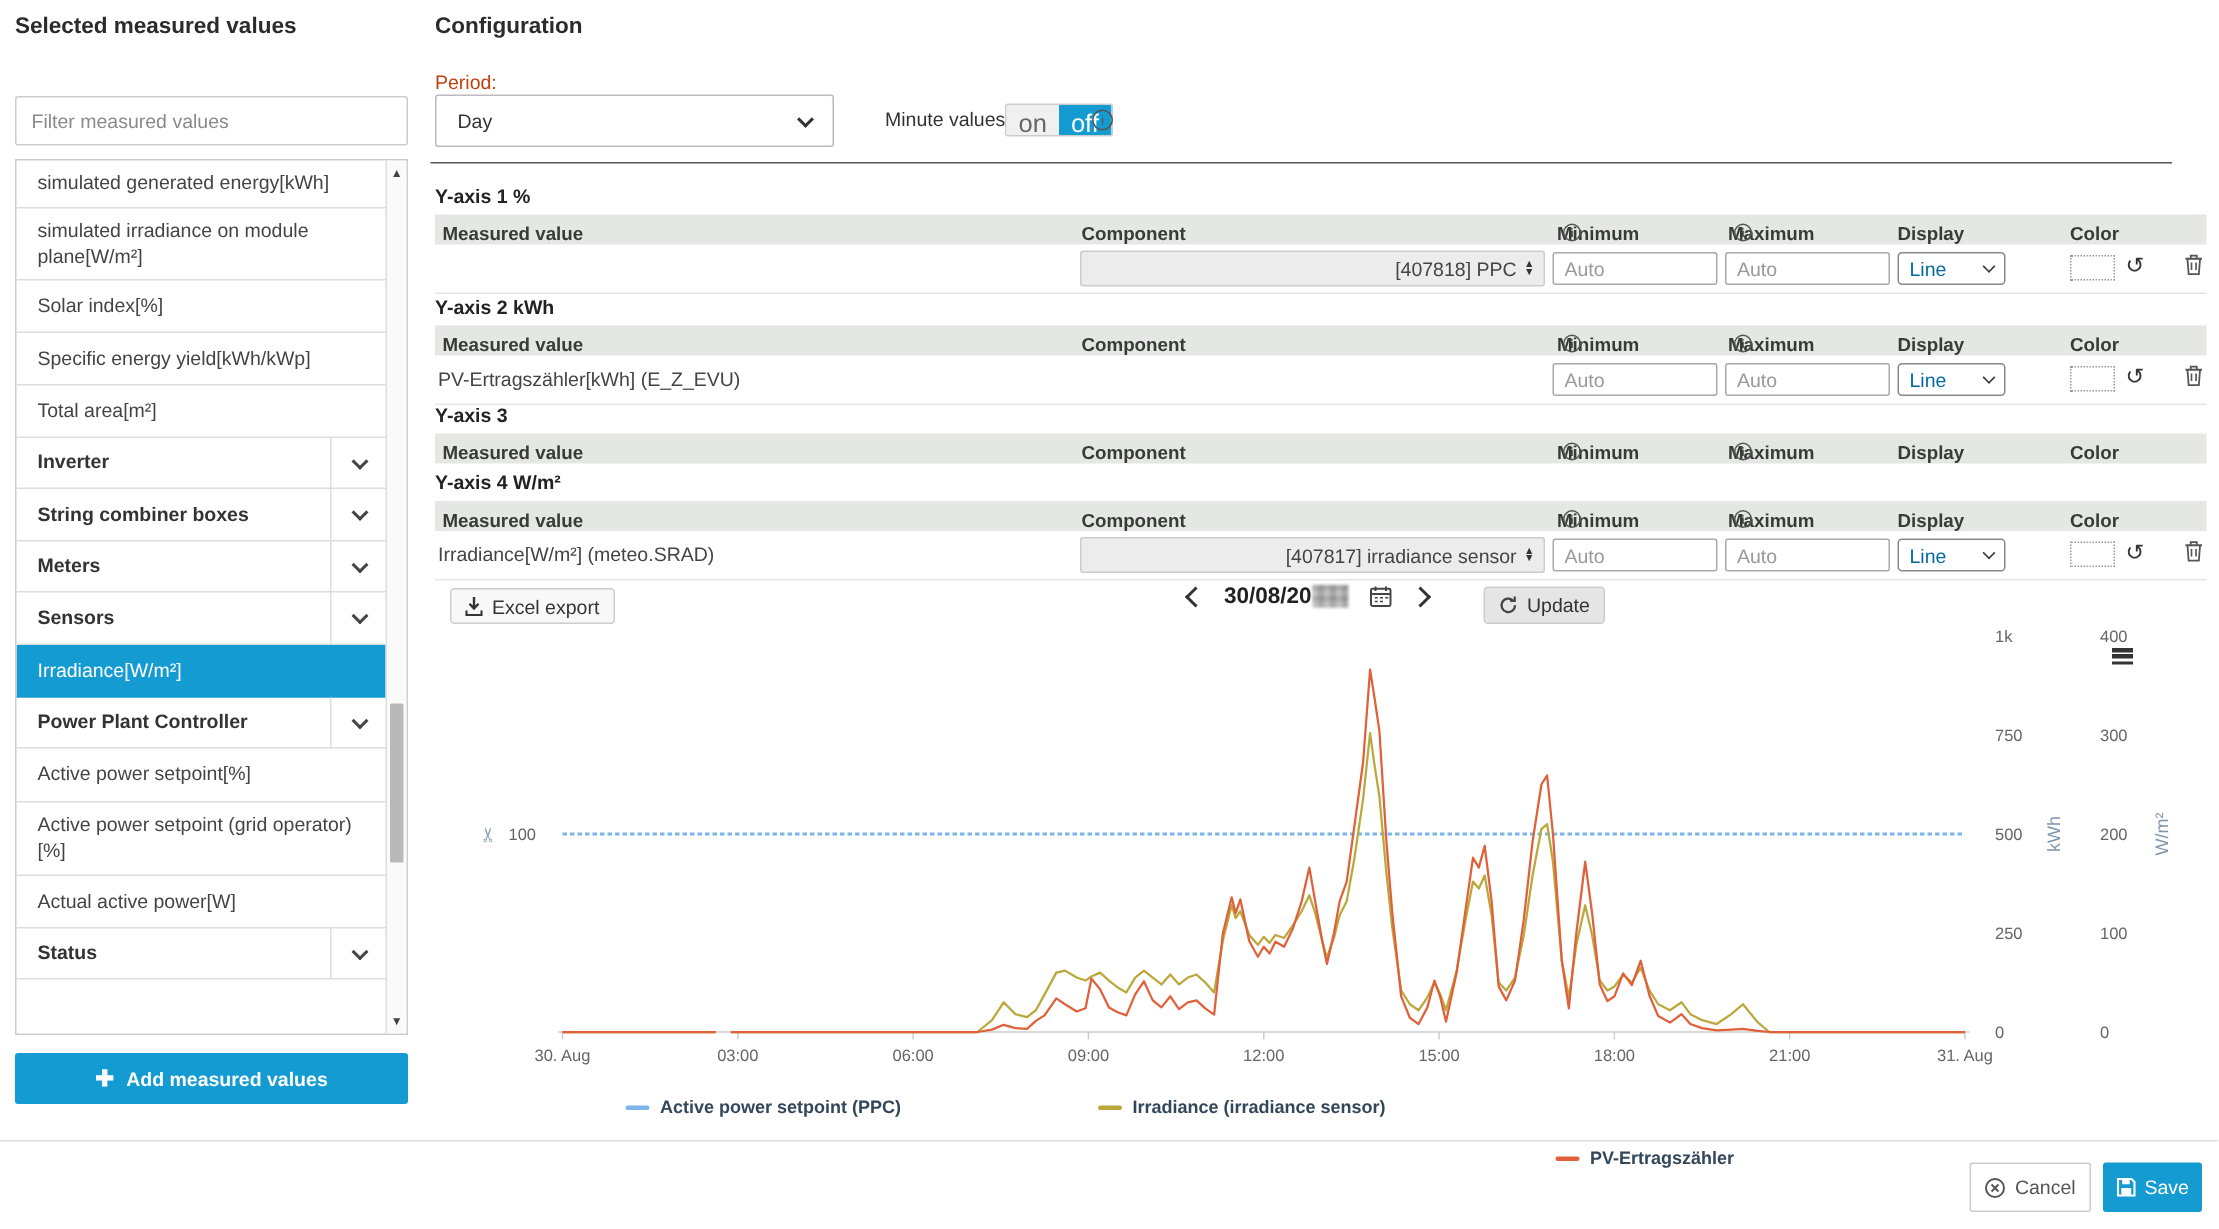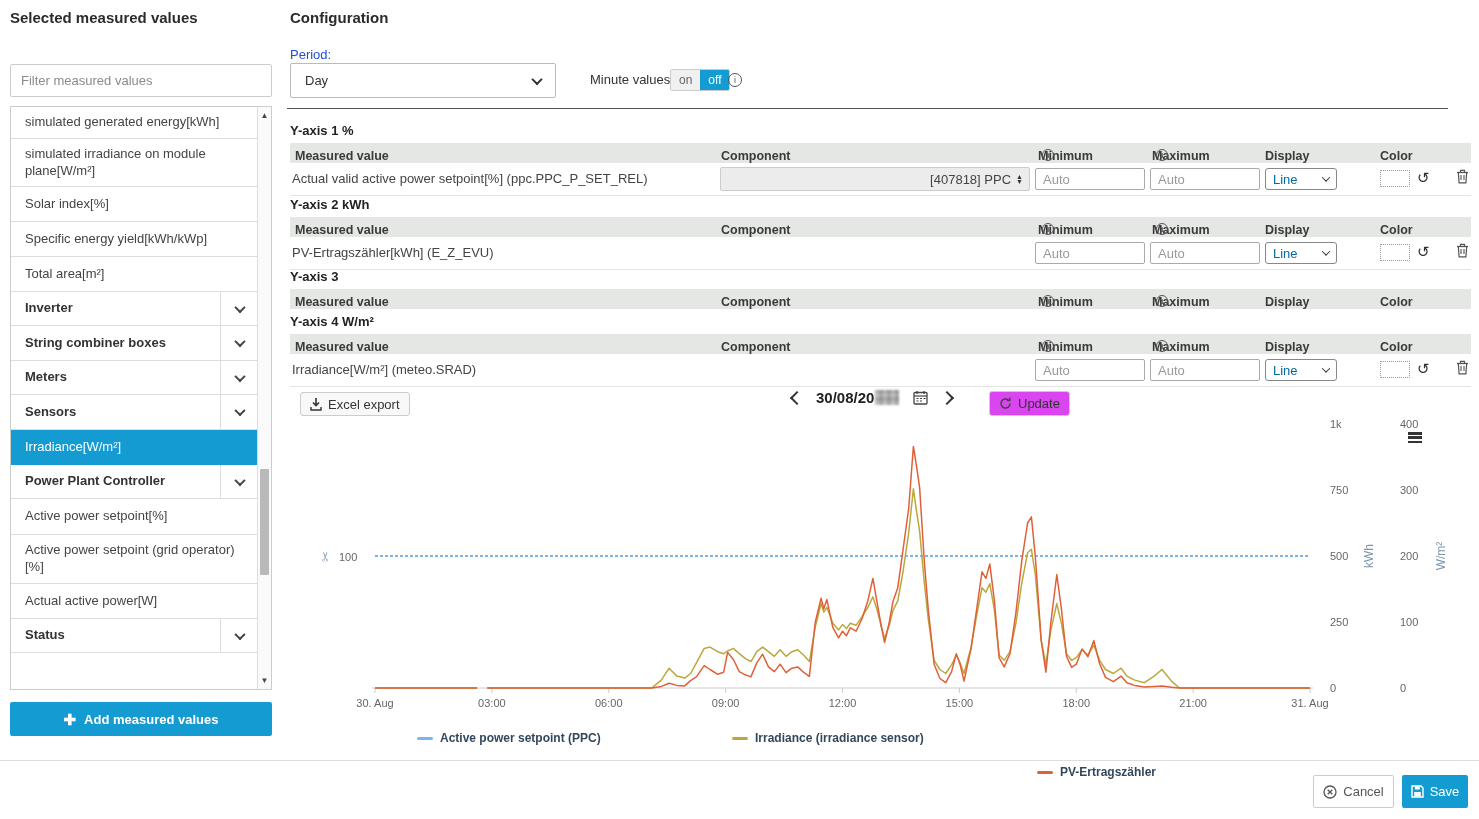--- a/index.html
+++ b/index.html
@@ -21,25 +21,25 @@
   .chevron { width:8px; height:8px; border-right:2px solid #444; border-bottom:2px solid #444; transform:rotate(45deg) translate(-1px,-1px); }
   .sb-scroll { position:absolute; right:0; top:0; width:14px; height:100%; border-left:1px solid #ddd; background:#fafafa; }
   .sb-scroll .arr { position:absolute; left:0; width:100%; text-align:center; font-size:8px; color:#444; cursor:pointer; }
   .sb-scroll .thumb { position:absolute; left:2px; width:9px; background:#b9b9b9; border-radius:1px; cursor:grab; }
   .add-btn { position:absolute; left:10px; top:702px; width:262px; height:34px; background:#149cd2; color:#fff; border:none; border-radius:2px; font-size:13px; font-weight:bold; cursor:pointer; display:flex; align-items:center; justify-content:center; gap:8px; font-family:"Liberation Sans",sans-serif; }
   .plus-ico { font-size:15px; font-weight:bold; line-height:1; }
 
   
   #content { position:absolute; left:287px; top:0; width:1192px; height:760px; }
   .cfg-title { position:absolute; left:3px; top:9px; font-size:15px; font-weight:bold; color:#2b2b2b; }
-  .period-label { position:absolute; left:3px; top:47px; font-size:13px; color:#1d4ed8; }
+  .period-label { position:absolute; left:3px; top:47px; font-size:13px; color:#c2410c; }
   .period-select { position:absolute; left:3px; top:63px; width:266px; height:35px; border:1px solid #bbb; border-radius:2px; background:#fff; display:flex; align-items:center; padding:0 14px; font-size:13px; color:#333; cursor:pointer; }
   .period-select .chevron { margin-left:auto; border-color:#333; }
   .minval-label { position:absolute; left:303px; top:72px; font-size:13px; color:#333; }
-  .toggle { position:absolute; left:383px; top:69px; display:flex; height:22px; border:1px solid #ccc; border-radius:2px; overflow:hidden; font-size:12px; }
+  .toggle { position:absolute; left:383px; top:69px; display:flex; height:22px; border:1px solid #ccc; border-radius:2px; overflow:hidden; font-size:17px; }
   .toggle .seg { padding:3px 8px; background:#f0f0f0; color:#666; cursor:pointer; }
   .toggle .seg.active { background:#149cd2; color:#fff; }
   .info-ico { display:inline-flex; width:14px; height:14px; border:1px solid #555; border-radius:50%; color:#555; font-size:9px; align-items:center; justify-content:center; font-style:normal; cursor:pointer; }
   .top-info { position:absolute; left:441px; top:73px; }
   .top-divider { position:absolute; left:0; top:108px; width:1161px; height:0; border-top:1px solid #555; }
 
   
   .ax-title { position:absolute; left:3px; font-size:13px; font-weight:bold; color:#222; }
   .ax-head { position:absolute; left:3px; width:1181px; height:20px; background:#e4e7e4; }
   .ax-head span { position:absolute; top:3px; font-size:12.5px; font-weight:bold; color:#3a3a3a; white-space:nowrap; }
@@ -60,21 +60,21 @@
   
   .excel-btn { position:absolute; left:13px; top:392px; height:24px; padding:0 9px; background:#f8f8f8; border:1px solid #ccc; border-radius:3px; display:flex; align-items:center; gap:6px; font-size:13px; color:#333; cursor:pointer; }
   .date-nav { position:absolute; left:505px; top:389px; display:flex; align-items:center; gap:14px; }
   .nav-chev { width:10px; height:10px; border-left:2px solid #333; border-bottom:2px solid #333; cursor:pointer; }
   .nav-chev.left { transform:rotate(45deg); }
   .nav-chev.right { transform:rotate(-135deg); }
   .date-txt { font-size:15px; font-weight:bold; color:#222; display:flex; align-items:center; }
   .date-mask { display:inline-block; width:24px; height:15px; margin-left:1px; background:
      repeating-linear-gradient(90deg,#d8d8d8 0 4px,#bdbdbd 4px 8px),
      repeating-linear-gradient(0deg,#e3e3e3 0 4px,#c9c9c9 4px 8px); background-blend-mode:multiply; filter:blur(1px); }
-  .update-btn { position:absolute; left:702px; top:391px; height:25px; padding:0 9px; background:#d946ef; border:1px solid #ccc; border-radius:3px; display:flex; align-items:center; gap:6px; font-size:13px; color:#333; cursor:pointer; }
+  .update-btn { position:absolute; left:702px; top:391px; height:25px; padding:0 9px; background:#e5e5e5; border:1px solid #ccc; border-radius:3px; display:flex; align-items:center; gap:6px; font-size:13px; color:#333; cursor:pointer; }
 
   
   #chart-wrap { position:absolute; left:0; top:418px; width:1192px; height:300px; }
   .scissors { position:absolute; left:33px; top:131px; font-size:13px; color:#8aa4b8; transform:rotate(-90deg); }
   .pct-label { position:absolute; left:52px; top:133px; font-size:11px; color:#666; }
   .burger { position:absolute; left:1121px; top:14px; width:14px; height:11px; display:flex; flex-direction:column; justify-content:space-between; cursor:pointer; }
   .burger i { display:block; height:2.5px; background:#333; }
   .legend { position:absolute; left:0; top:313px; width:1192px; height:20px; }
   .leg-item { position:absolute; display:flex; align-items:center; gap:7px; cursor:pointer; }
   .leg-dash { width:16px; height:3px; border-radius:2px; }
@@ -204,21 +204,20 @@
             <span class="info-ico">i</span>
           </span>
           <span style="left: 975px;">
             <span>Display</span>
           </span>
           <span style="left: 1090px;">
             <span>Color</span>
           </span>
         </div>
         <div class="ax-row" style="top: 163px;">
-          <span class="mv">Actual valid active power setpoint[%] (ppc.PPC_P_SET_REL)</span>
           <div class="comp-select">
             <span>[407818] PPC</span>
             <span class="updown">
               <span>▲</span>
               <span>▼</span>
             </span>
           </div>
           <input class="mm-input min-in" placeholder="Auto" style="">
           <input class="mm-input max-in" placeholder="Auto" style="">
           <div class="disp-select">
@@ -315,20 +314,27 @@
           </span>
           <span style="left: 975px;">
             <span>Display</span>
           </span>
           <span style="left: 1090px;">
             <span>Color</span>
           </span>
         </div>
         <div class="ax-row" style="top: 354px;">
           <span class="mv">Irradiance[W/m²] (meteo.SRAD)</span>
+          <div class="comp-select">
+            <span>[407817] irradiance sensor</span>
+            <span class="updown">
+              <span>▲</span>
+              <span>▼</span>
+            </span>
+          </div>
           <input class="mm-input min-in" placeholder="Auto" style="">
           <input class="mm-input max-in" placeholder="Auto" style="">
           <div class="disp-select">
             <span>Line</span>
             <span class="chevron"></span>
           </div>
           <span class="swatch"></span>
           <span class="reset-ico">↺</span>
           <span class="trash-ico"><svg width="13" height="15" viewBox="0 0 13 15">
               <path d="M1 3.5h11" stroke="#555" stroke-width="1.3"></path>

